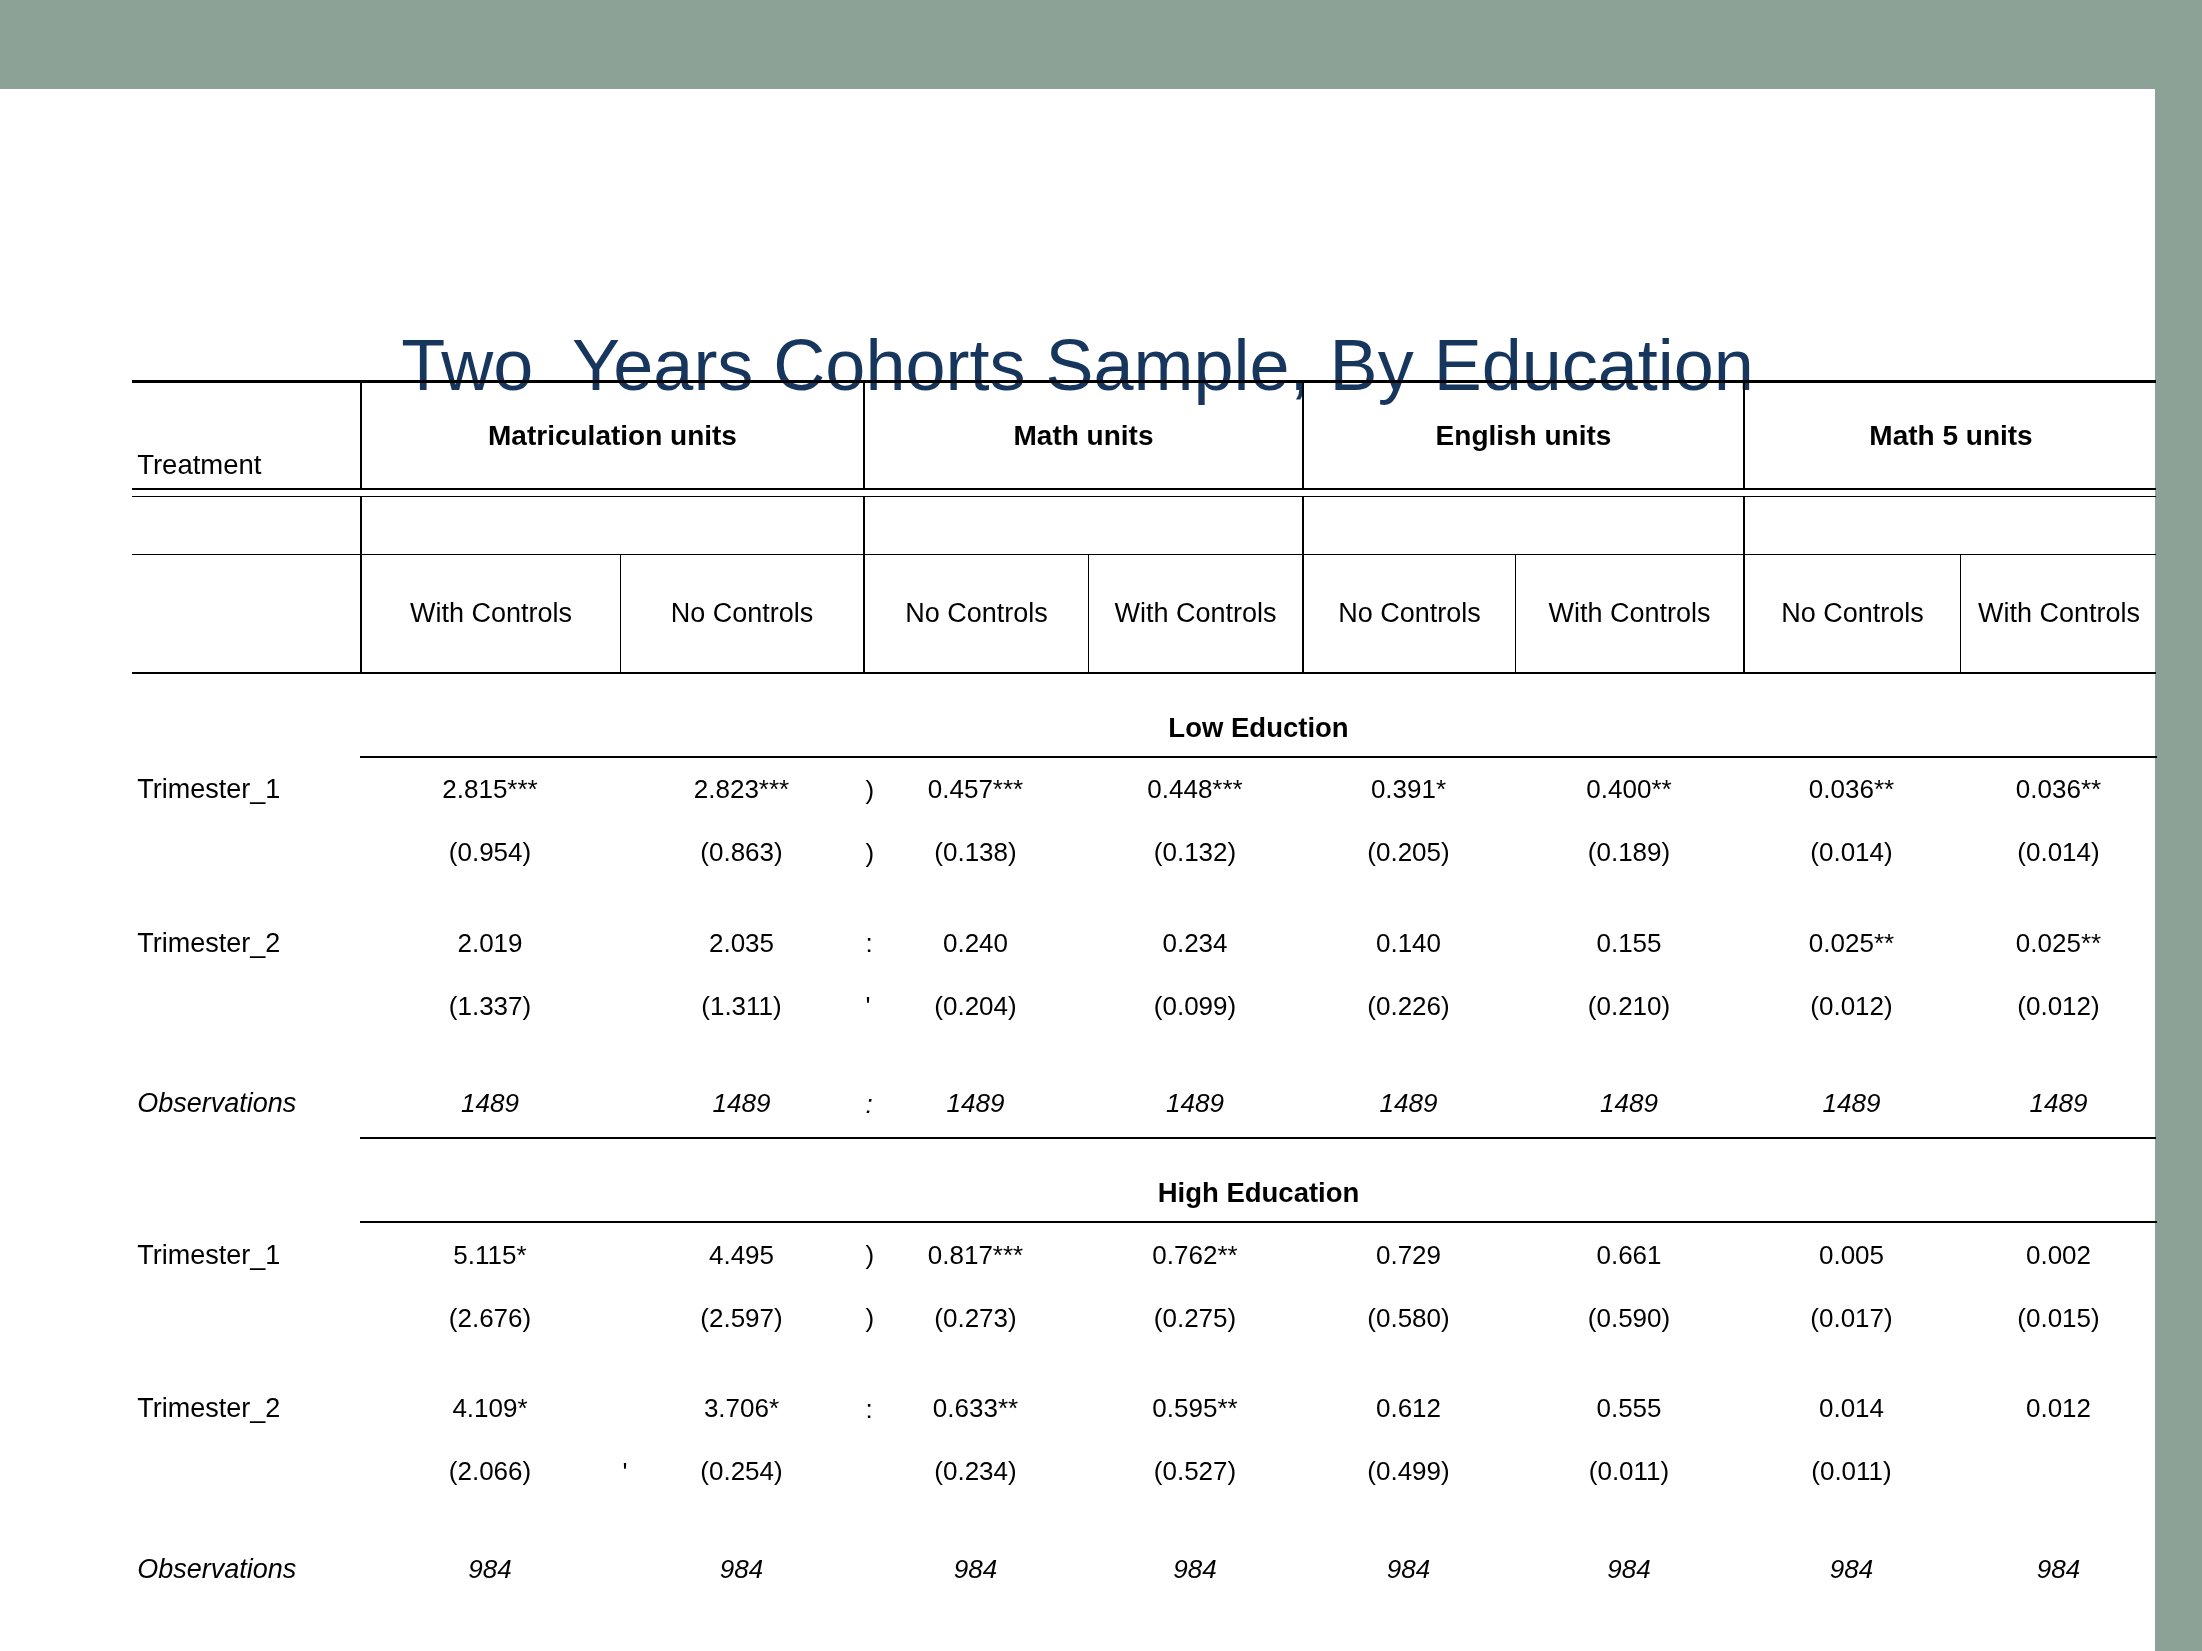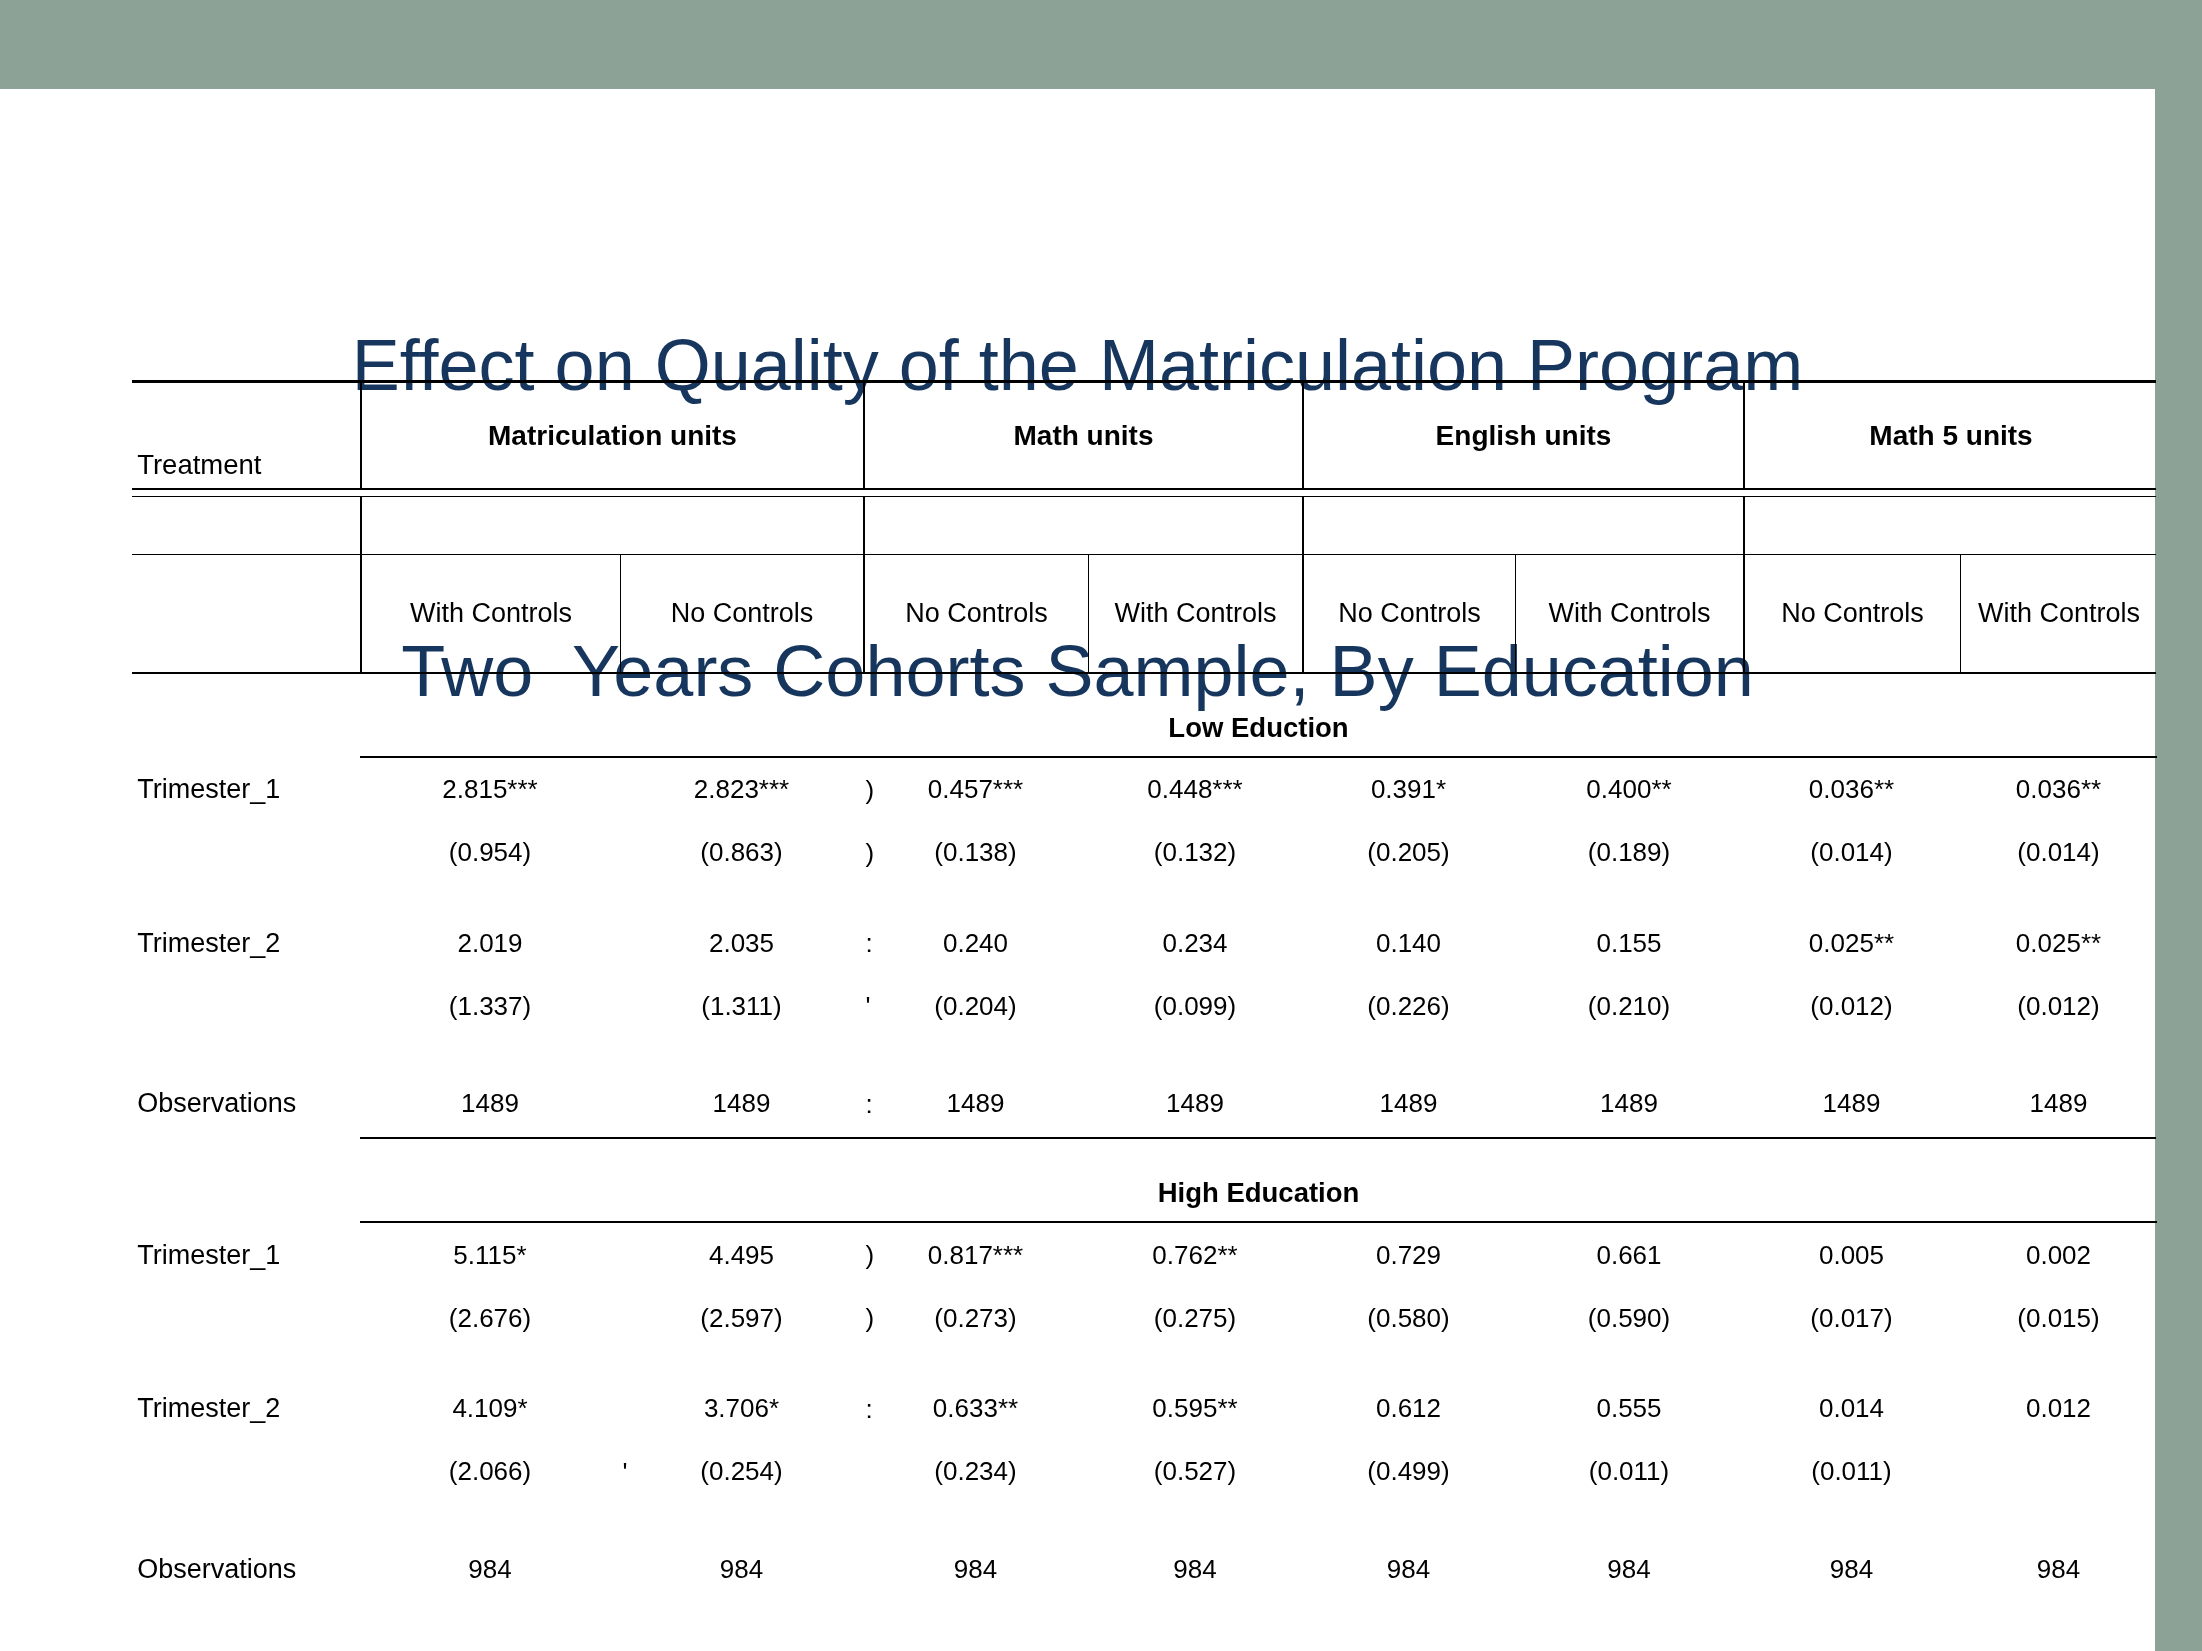--- a/index.html
+++ b/index.html
@@ -60,38 +60,37 @@
   .sec-title {
     grid-column: 2 / 10;
     display: flex; align-items: flex-end; justify-content: center;
     padding-bottom: 12px;
     font-weight: bold; font-size: 27.5px;
     border-bottom: 2.6px solid #000;
   }
   .vrow   { height: 64px; }
   .serow  { height: 62px; }
   .pair-gap { height: 27.5px; }
-  .obs-row { height: 67px; margin-top: 33px; }
+  .obs-row { height: 67px; margin-top: 33px; font-style: italic; }
   .data-rule { border-top: 2.6px solid #000; margin-left: 228px; }
 
   .frag-host { position: relative; }
   .frag {
     position: absolute; left: 2.6px; top: 50%;
     transform: translateY(-50%);
     font-size: 26px;
   }
 </style>
 </head>
 <body>
 
 <div class="top-bar"></div>
 <div class="right-bar"></div>
 
 <div class="title">
-  <div>Effect on Quality of the Matriculation Program</div>
   <div>Two  Years Cohorts Sample, By Education</div>
 </div>
 
 <div class="table">
 
   <div class="grid t-top">
     <div class="cell lbl treatment">Treatment</div>
     <div class="cell gh bL3 span2">Matriculation units</div>
     <div class="cell gh bL3 span2">Math units</div>
     <div class="cell gh bL3 span2">English units</div>

